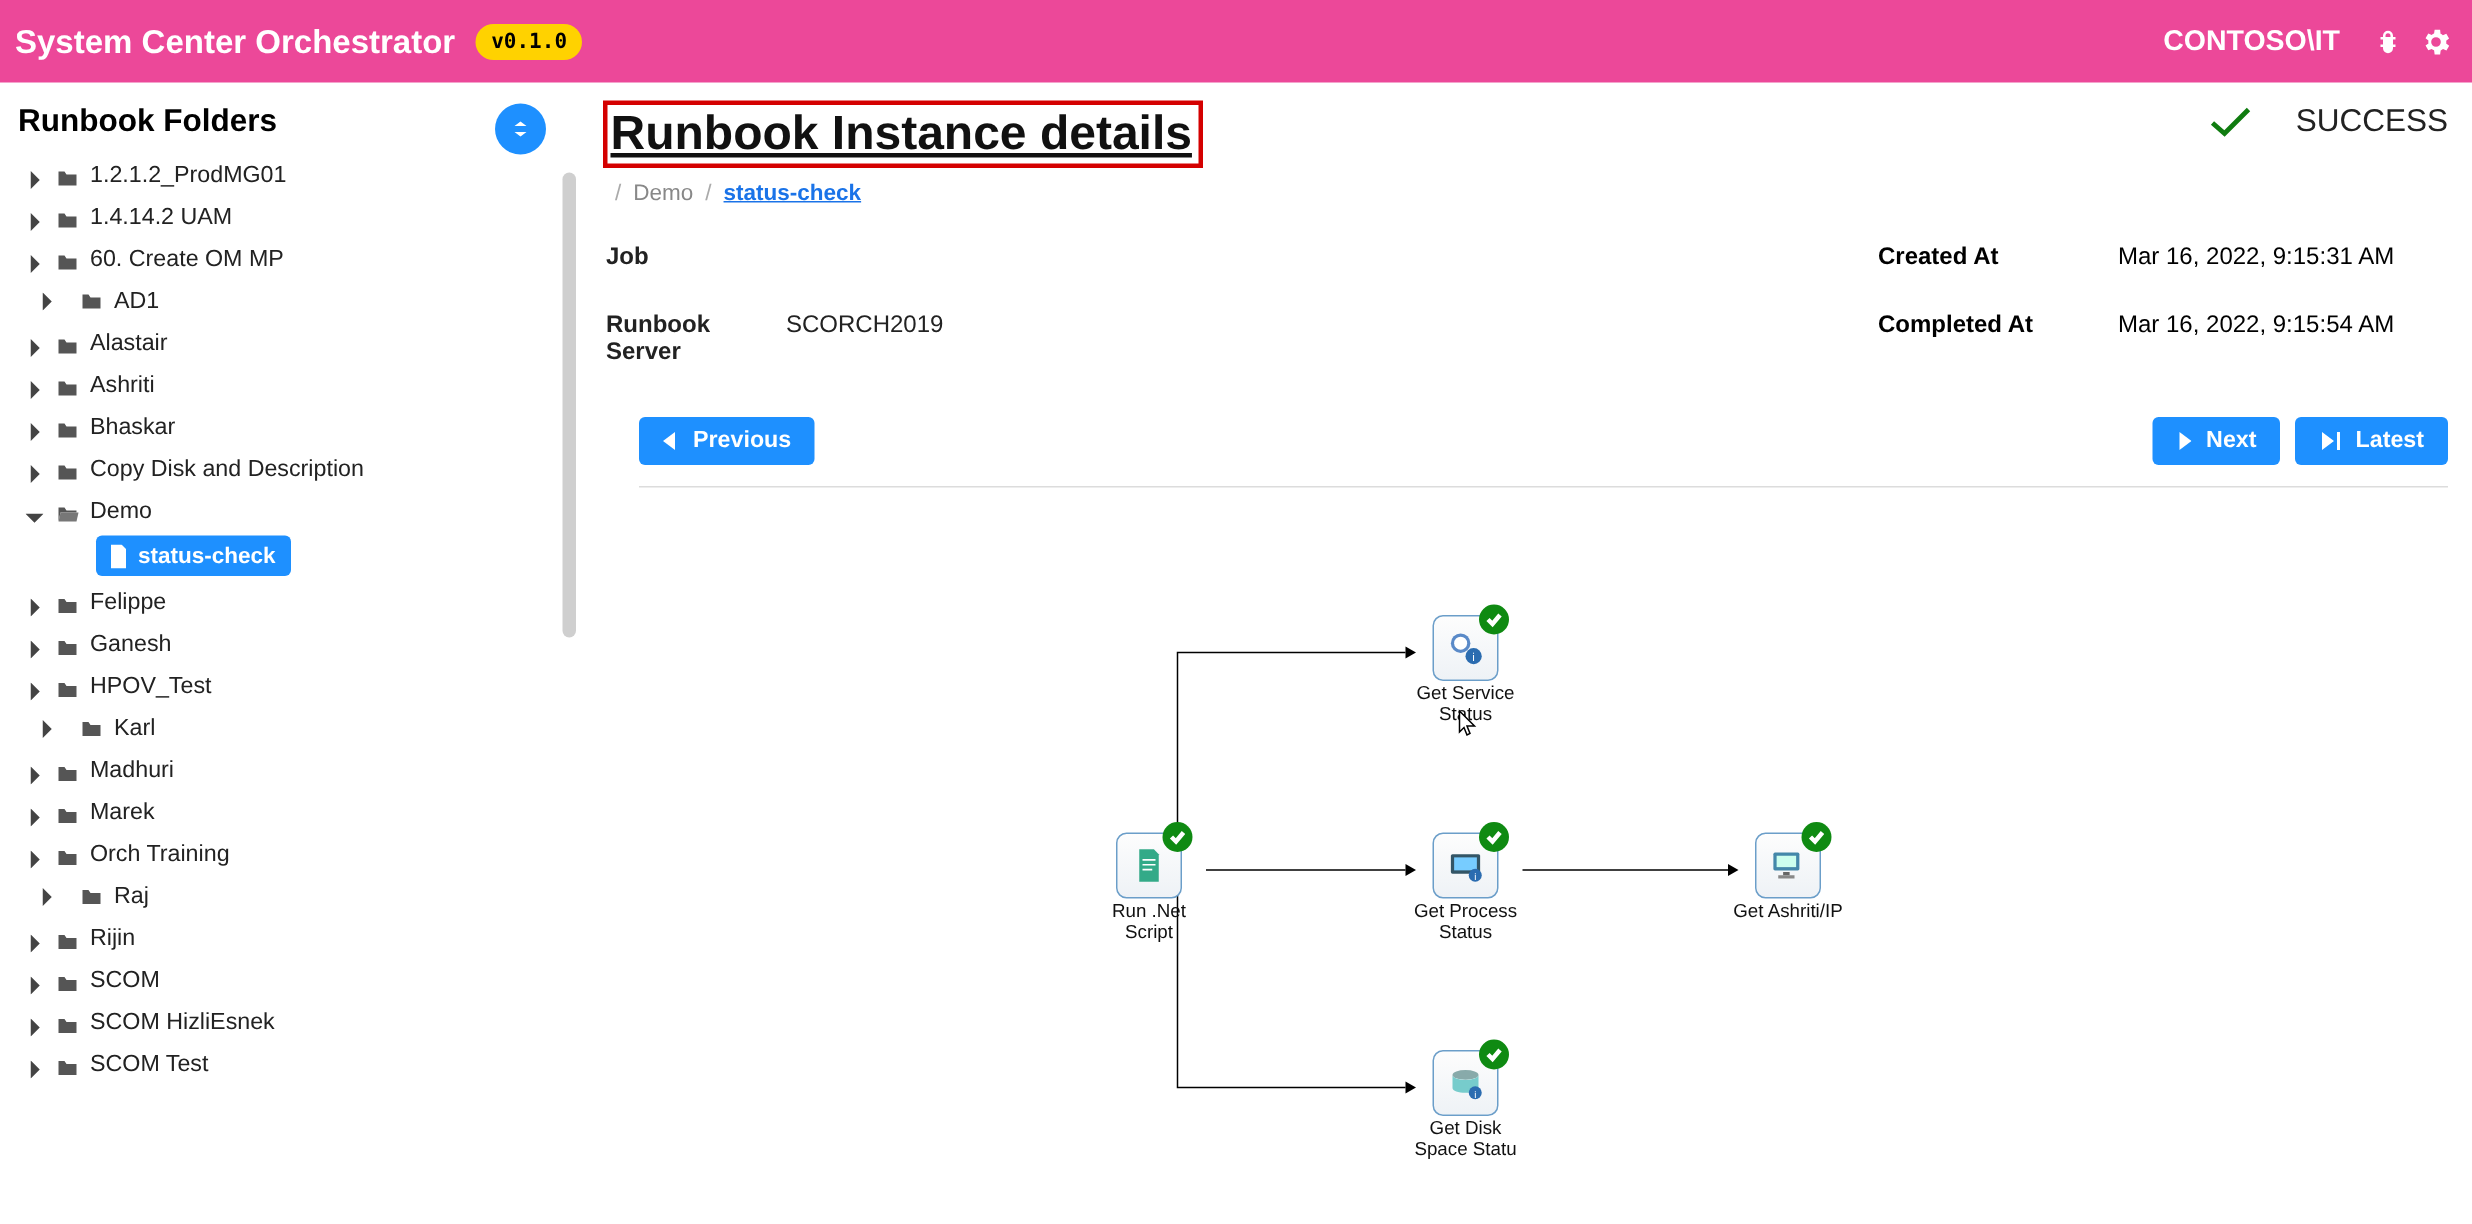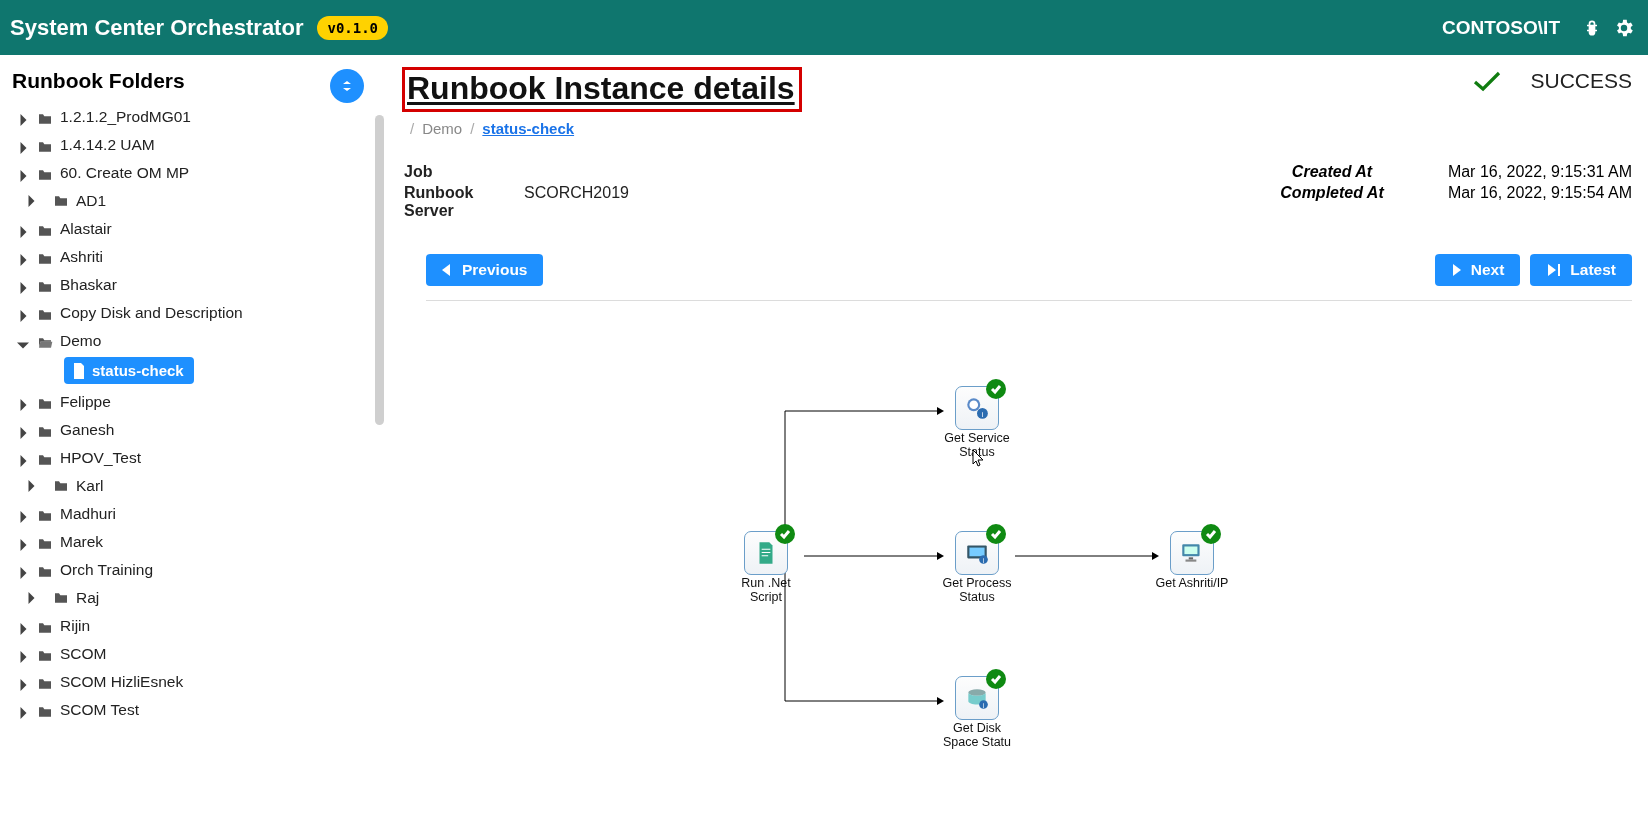--- a/index.html
+++ b/index.html
@@ -1,21 +1,21 @@
 <!DOCTYPE html>
 <html><head>
 <meta charset="utf-8">
 <style>
   * { box-sizing: border-box; margin: 0; padding: 0; }
   html, body { width: 1648px; height: 816px; font-family: "Segoe UI", Arial, sans-serif; background: #fff; overflow: hidden; }
 
   
   .topbar {
     height: 55px;
-    background: #0f766e;
+    background: #ec4899;
     color: #fff;
     display: flex;
     align-items: center;
     padding: 0 12px 0 10px;
     justify-content: space-between;
   }
   .topbar-left { display: flex; align-items: center; gap: 14px; }
   .app-title { font-size: 22px; font-weight: 700; }
   .version-badge {
     background: #ffd200;
@@ -104,27 +104,27 @@
 
   .breadcrumb { margin: 8px 0 0 6px; font-size: 15px; color: #888; display: flex; gap: 8px; align-items: center; }
   .breadcrumb .sep { color: #aaa; }
   .breadcrumb .crumb { color: #888; }
   .breadcrumb .crumb-link { color: #1a73e8; text-decoration: underline; font-weight: 600; cursor: pointer; }
 
   .meta-grid {
     display: grid;
     grid-template-columns: 120px 1fr 160px 220px;
     margin-top: 26px;
-    row-gap: 3px;
+    row-gap: 27px;
     font-size: 16px;
   }
   .meta-grid .lbl { font-weight: 700; color: #222; }
   .meta-grid .val { color: #222; }
-  .meta-grid .right-lbl { font-weight: 700; text-align: center; font-style: italic; }
-  .meta-grid .right-val { text-align: right; }
+  .meta-grid .right-lbl { font-weight: 700; text-align: left; }
+  .meta-grid .right-val { }
 
   .btn-row { display: flex; justify-content: space-between; align-items: center; margin-top: 34px; padding-bottom: 14px; border-bottom: 1px solid #dcdcdc; margin-left: 22px;}
   .btn-row .right-group { display: flex; gap: 10px; }
   .btn {
     background: #1e90ff;
     color: #fff;
     border: none;
     border-radius: 4px;
     padding: 7px 16px;
     font-size: 15.5px;

